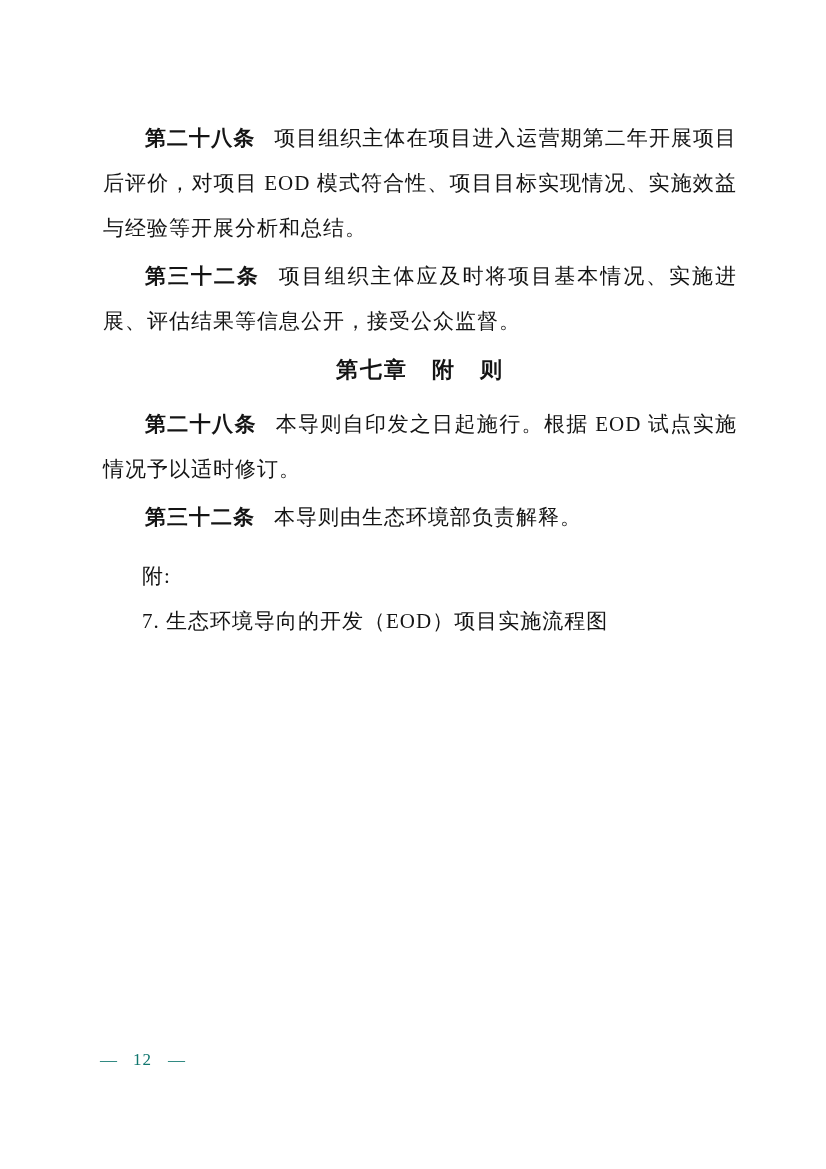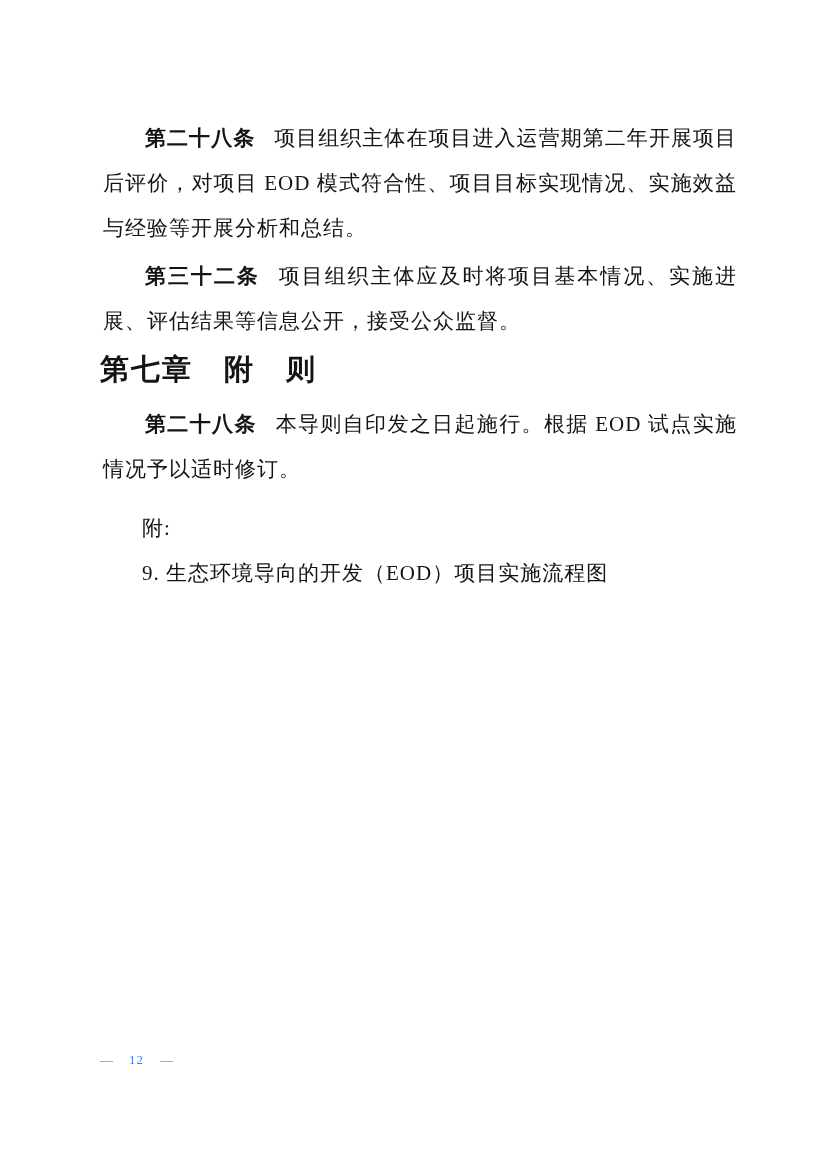--- a/index.html
+++ b/index.html
@@ -30,43 +30,44 @@
     text-align: justify;
     text-indent: 2em;
     letter-spacing: 1px;
   }
   .article-number {
     font-weight: bold;
     margin-right: 0.9em;
   }
   .chapter-heading {
     margin: 0 0 10px 0;
-    font-size: 29px;
+    font-size: 22px;
     font-weight: bold;
     line-height: 45px;
+    text-align: center;
     text-indent: 0;
     letter-spacing: 2px;
   }
   .attachment {
     margin-top: 14px;
   }
   .attachment p {
     margin: 0;
     font-size: 21px;
     line-height: 45px;
     text-indent: 2em;
     letter-spacing: 1px;
   }
   .footer {
     position: absolute;
     left: 100px;
     top: 1048px;
-    font-size: 13px;
+    font-size: 17px;
     line-height: 24px;
-    color: #3b82f6;
+    color: #0f766e;
   }
   .footer .dash {
     display: inline-block;
   }
   .footer .page-number {
     display: inline-block;
     margin: 0 16px;
     letter-spacing: 1px;
   }
 </style>
@@ -84,24 +85,27 @@
     <p class="article">
       <span class="article-number">第三十二条</span><span>项目组织主体应及时将项目基本情况、实施进展、评估结果等信息公开，接受公众监督。</span>
     </p>
 
     <h2 class="chapter-heading">第七章　附　则</h2>
 
     <p class="article">
       <span class="article-number">第二十八条</span><span>本导则自印发之日起施行。根据 EOD 试点实施情况予以适时修订。</span>
     </p>
 
+    <p class="article">
+      <span class="article-number">第三十二条</span><span>本导则由生态环境部负责解释。</span>
+    </p>
 
     <div class="attachment">
       <p>附:</p>
-      <p>9. 生态环境导向的开发（EOD）项目实施流程图</p>
+      <p>7. 生态环境导向的开发（EOD）项目实施流程图</p>
     </div>
 
   </div>
 
   <div class="footer">
     <span class="dash">—</span><span class="page-number">12</span><span class="dash">—</span>
   </div>
 </div>
 
 </body></html>

